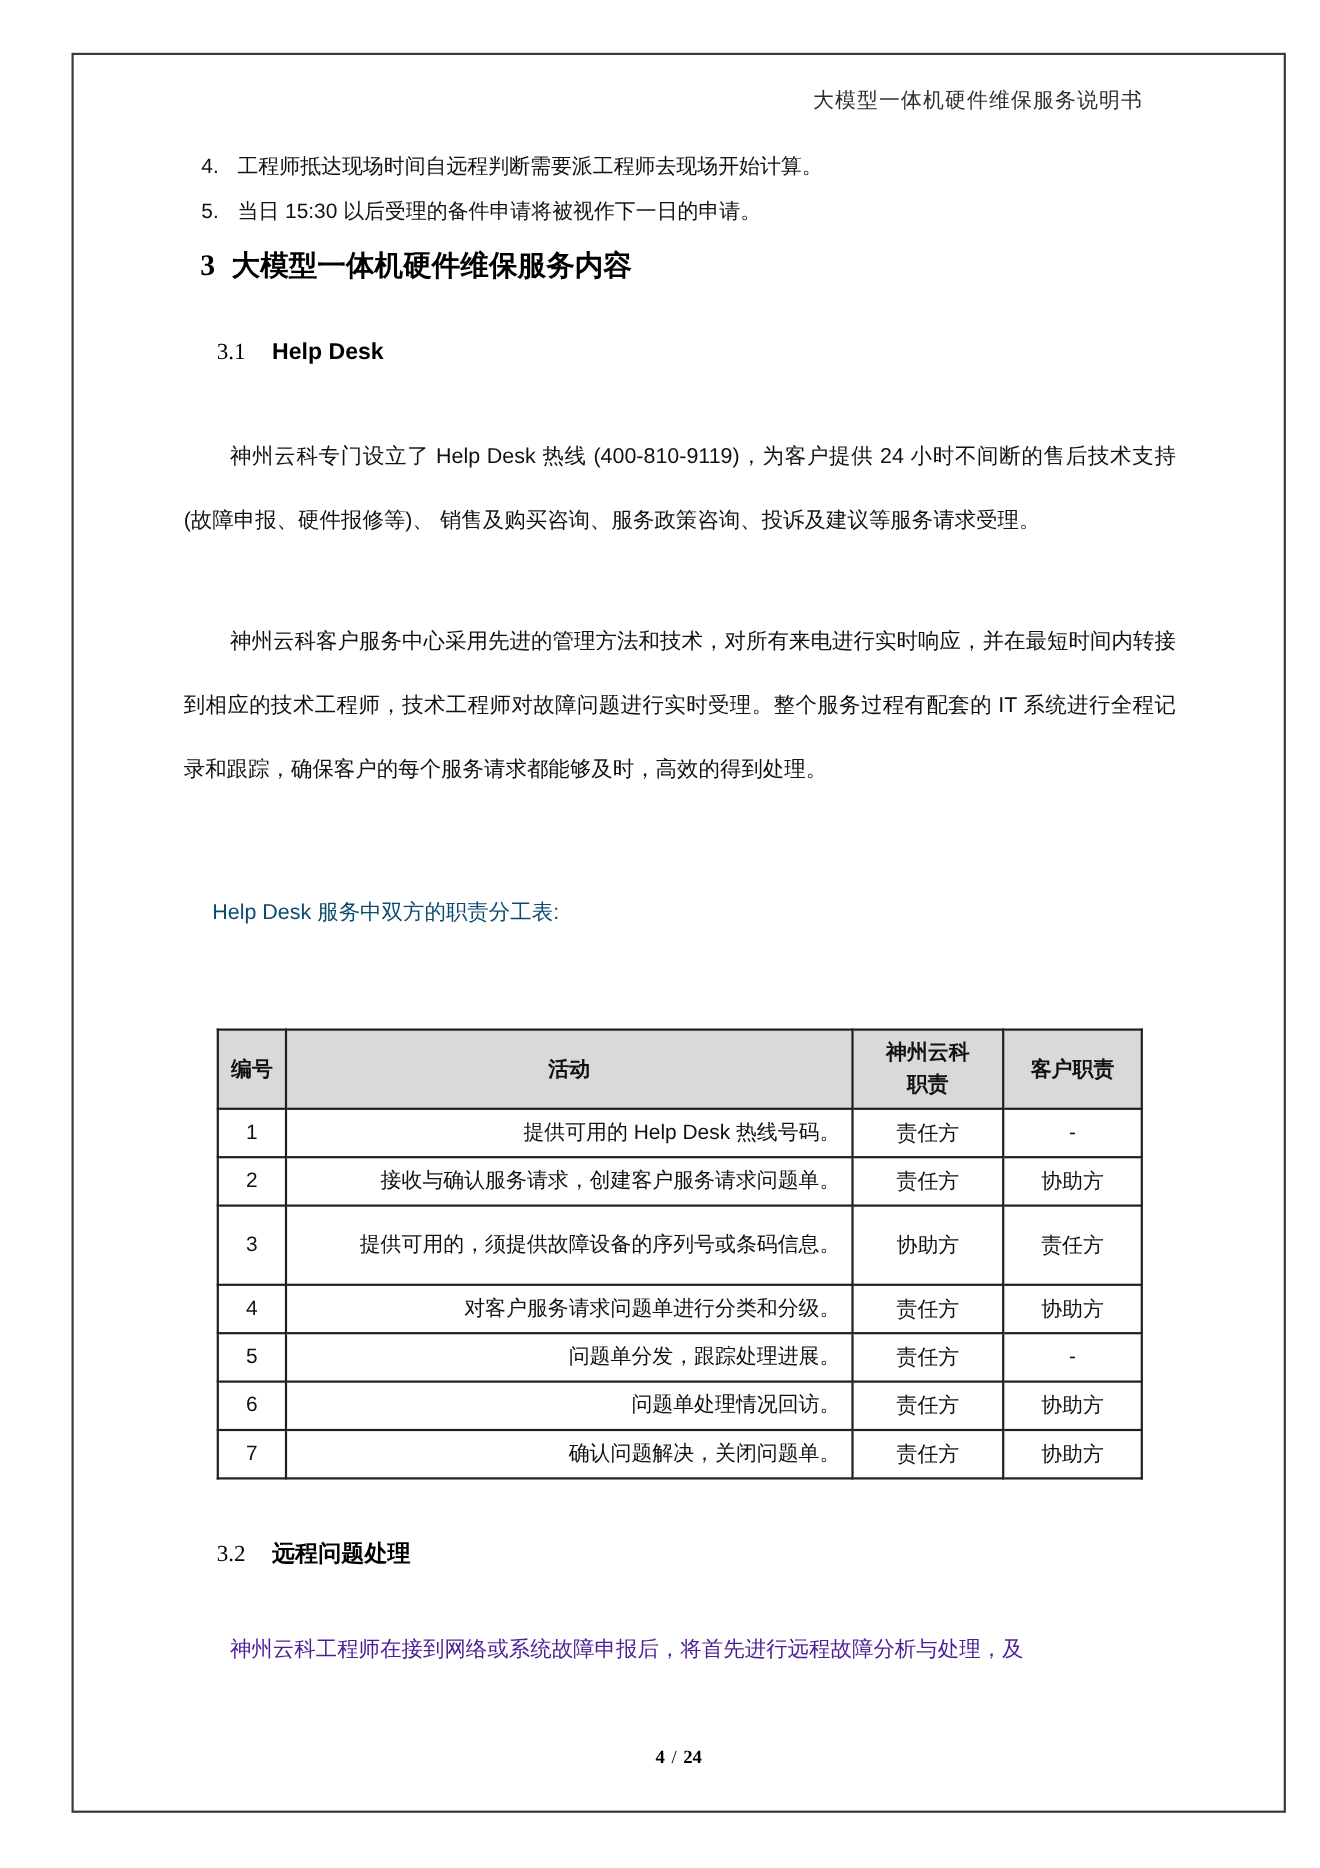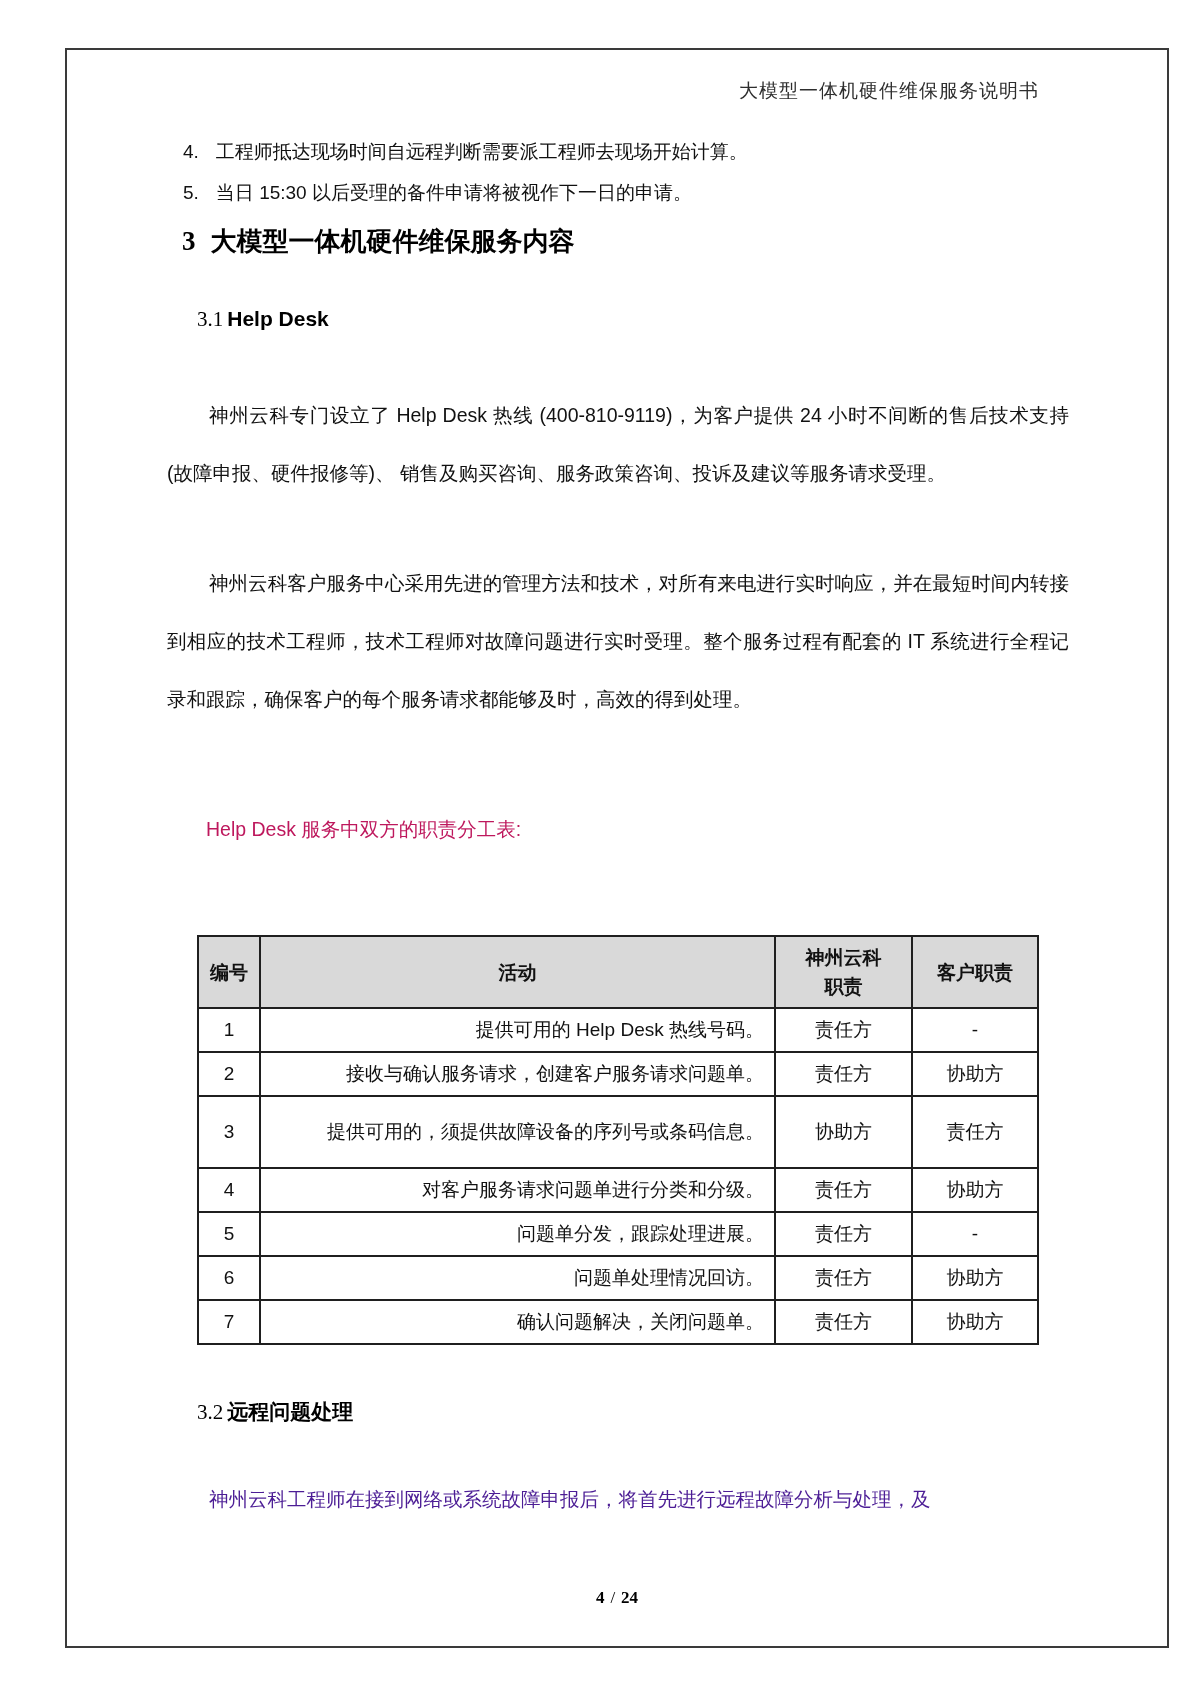--- a/index.html
+++ b/index.html
@@ -67,21 +67,21 @@
     font-family: "Liberation Serif", serif;
     font-size: 27px;
     font-weight: bold;
   }
   .h2 {
     font-size: 21px;
     font-weight: bold;
     color: #000;
     display: flex;
     align-items: baseline;
-    gap: 4px;
+    gap: 24px;
     position: absolute;
     left: 180px;
   }
   .h2 .sec-num {
     font-family: "Liberation Serif", serif;
     font-size: 21px;
     font-weight: normal;
   }
   .h2-31 { top: 307px; }
   .h2-32 { top: 1398px; }
@@ -93,27 +93,27 @@
     line-height: 58px;
     text-align: justify;
     text-justify: inter-ideograph;
     text-indent: 42px;
     color: #111;
   }
   .p1 { top: 386px; }
   .p2 { top: 554px; }
   .table-intro {
     position: absolute;
-    left: 147px;
+    left: 134px;
     top: 800px;
     width: 902px;
     font-size: 19.5px;
     line-height: 58px;
     text-indent: 42px;
-    color: #be185d;
+    color: #0c4a6e;
   }
   .duty-table {
     position: absolute;
     left: 180px;
     top: 935px;
     width: 840px;
     border-collapse: collapse;
     table-layout: fixed;
     font-size: 19px;
     color: #111;

